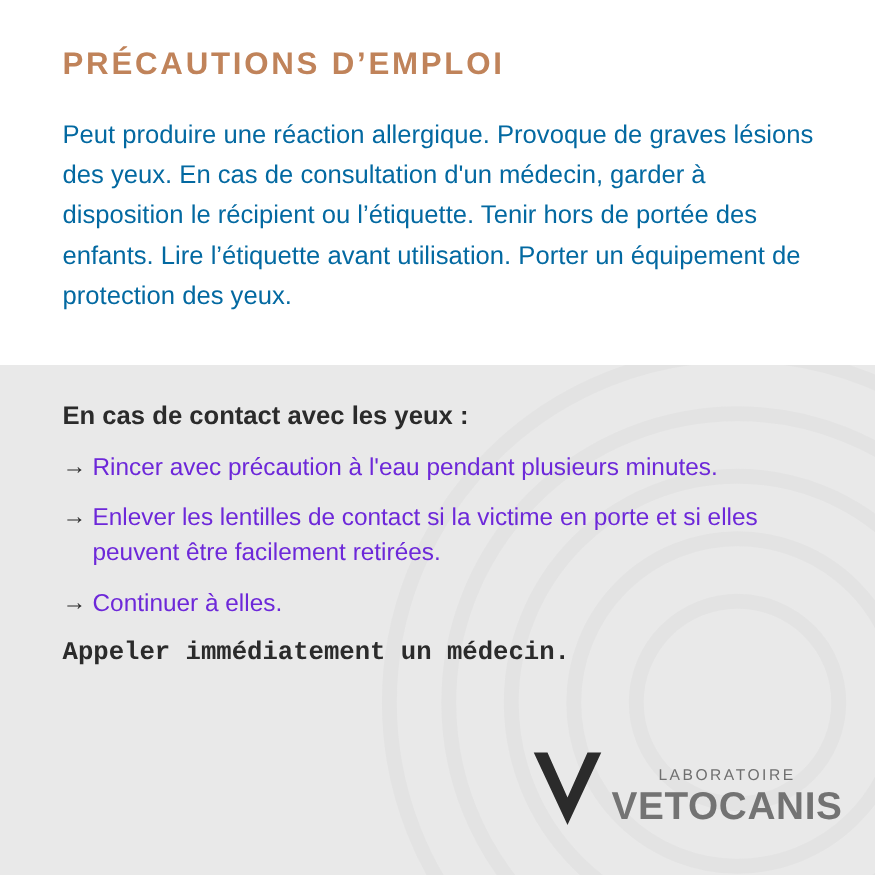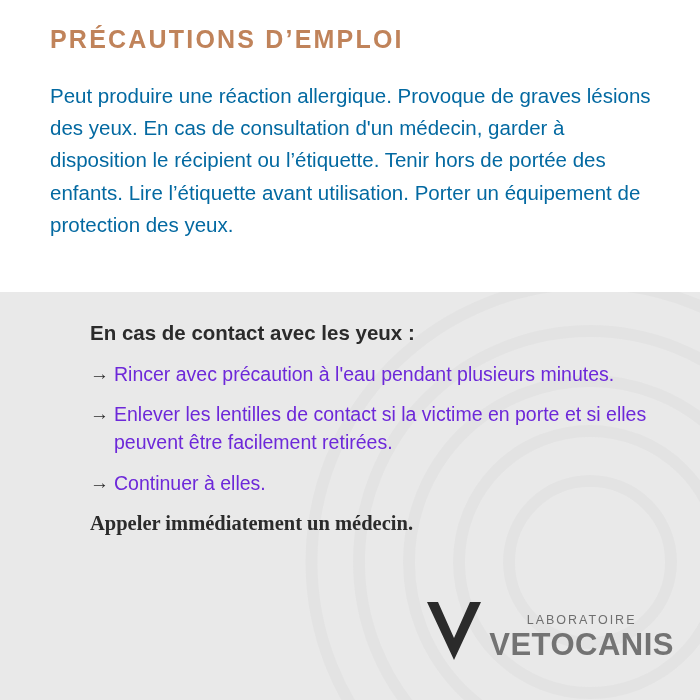--- a/index.html
+++ b/index.html
@@ -23,21 +23,21 @@
 
   
   .top-section {
     position: absolute;
     left: 0;
     top: 0;
     width: 700px;
     height: 292px;
     background: #ffffff;
     box-sizing: border-box;
-    padding: 26px 48px 0 50px;
+    padding: 38px 48px 0 50px;
   }
   .title {
     font-family: "Liberation Sans", sans-serif;
     font-size: 25px;
     font-weight: bold;
     letter-spacing: 2.2px;
     color: #c0835a;
     margin: 0 0 26px 0;
     line-height: 1.1;
   }
@@ -81,21 +81,20 @@
   }
   .ring.r1 { width: 150px;  height: 150px; }
   .ring.r2 { width: 250px;  height: 250px; }
   .ring.r3 { width: 350px;  height: 350px; }
   .ring.r4 { width: 450px;  height: 450px; }
   .ring.r5 { width: 545px;  height: 545px; }
 
   .bottom-content {
     position: relative;
     z-index: 2;
-    margin-left: 40px;
   }
   .eye-heading {
     font-family: "Liberation Sans", sans-serif;
     font-size: 20.5px;
     font-weight: bold;
     color: #2b2b2b;
     margin: 0 0 14px 0;
     line-height: 1.3;
   }
   .bullet-list {
@@ -115,21 +114,21 @@
     line-height: 1.42;
     color: #2b2b2b;
   }
   .bullet-text {
     font-family: "Liberation Sans", sans-serif;
     font-size: 19.5px;
     line-height: 1.42;
     color: #6d28d9;
   }
   .call-doctor {
-    font-family: Liberation Serif, serif;
+    font-family: Liberation Mono, monospace;
     font-size: 20.5px;
     font-weight: bold;
     color: #2b2b2b;
     margin: 12px 0 0 0;
     line-height: 1.3;
   }
 
   
   .logo {
     position: absolute;

